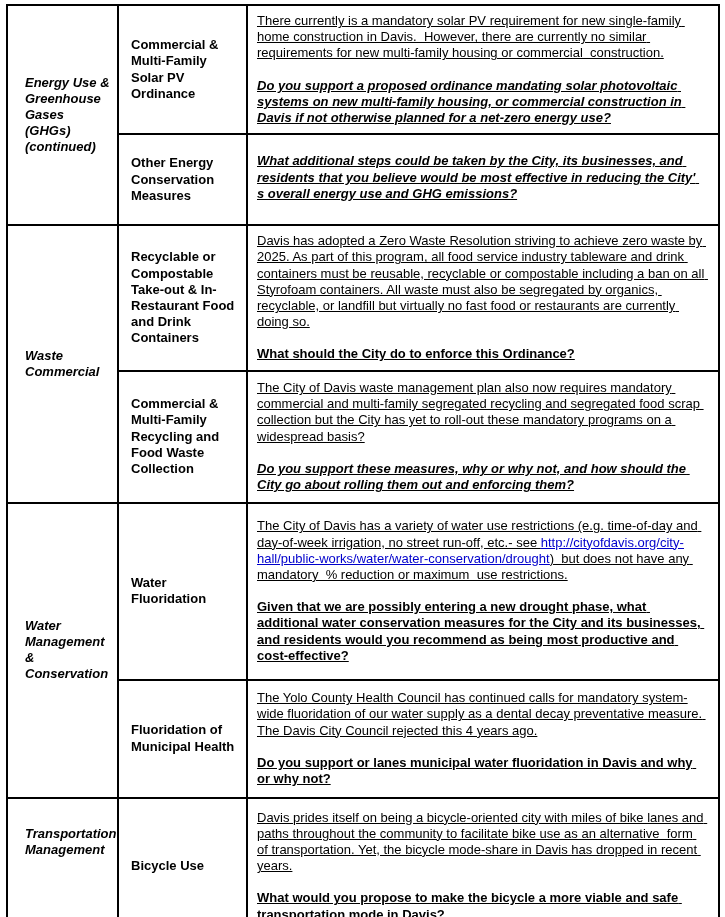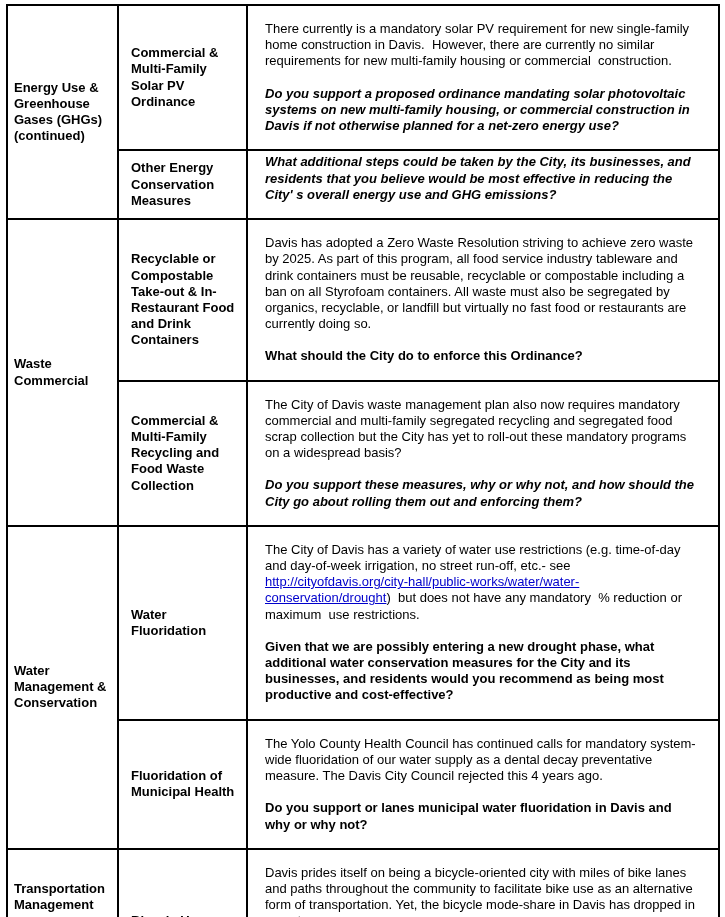--- a/index.html
+++ b/index.html
@@ -20,34 +20,36 @@
   }
   table.qtable td {
     border: 2px solid #000000;
     font-size: 13px;
     line-height: 16.2px;
     vertical-align: middle;
     overflow: hidden;
   }
   td.cat {
     font-weight: bold;
-    padding: 2px 5px 2px 6px;
+    padding: 2px 5px 2px 17px;
+    font-style: italic;
   }
   td.cat.push-up { padding-bottom: 90px; }
   td.topic {
     font-weight: bold;
     padding: 2px 5px 2px 12px;
   }
   td.content {
     vertical-align: top;
     padding: 3px 8px 3px 5px;
   }
   td.content p {
-    margin: 12px;
+    margin: 4px;
     white-space: pre-wrap;
+    text-decoration: underline;
   }
   td.content p.question {
     margin-top: 16px;
     font-weight: bold;
   }
   td.content p.question:first-child { margin-top: 0; }
   td.content p.q-bi { font-style: italic; }
   a.doc-link {
     color: #0000CC;
     text-decoration: underline;
@@ -68,21 +70,21 @@
 
     <tbody>
         <tr style="height:124px">
       <td class="cat" rowspan="2">Energy Use &amp; Greenhouse Gases (GHGs) (continued)</td>
       <td class="topic">Commercial &amp; Multi-Family Solar PV Ordinance</td>
       <td class="content">
         <p class="body">There currently is a mandatory solar PV requirement for new single-family home construction in Davis.  However, there are currently no similar requirements for new multi-family housing or commercial  construction.</p>
         <p class="question q-bi">Do you support a proposed ordinance mandating solar photovoltaic systems on new multi-family housing, or commercial construction in Davis if not otherwise planned for a net-zero energy use?</p>
       </td>
     </tr>
-    <tr style="height:69px">
+    <tr style="height:91px">
       <td class="topic">Other Energy Conservation Measures</td>
       <td class="content">
         <p class="question q-bi">What additional steps could be taken by the City, its businesses, and residents that you believe would be most effective in reducing the City' s overall energy use and GHG emissions?</p>
       </td>
     </tr>
 
     <tr style="height:145px">
       <td class="cat" rowspan="2">Waste Commercial</td>
       <td class="topic">Recyclable or Compostable Take-out &amp; In-Restaurant Food and Drink Containers</td>
       <td class="content">

